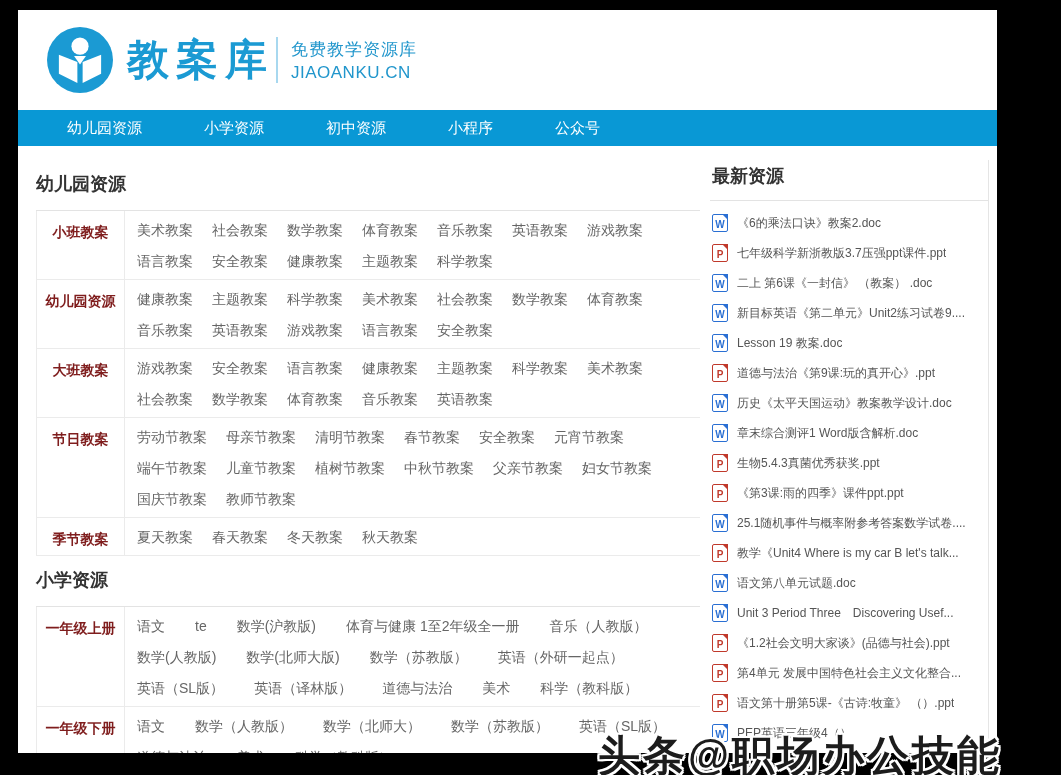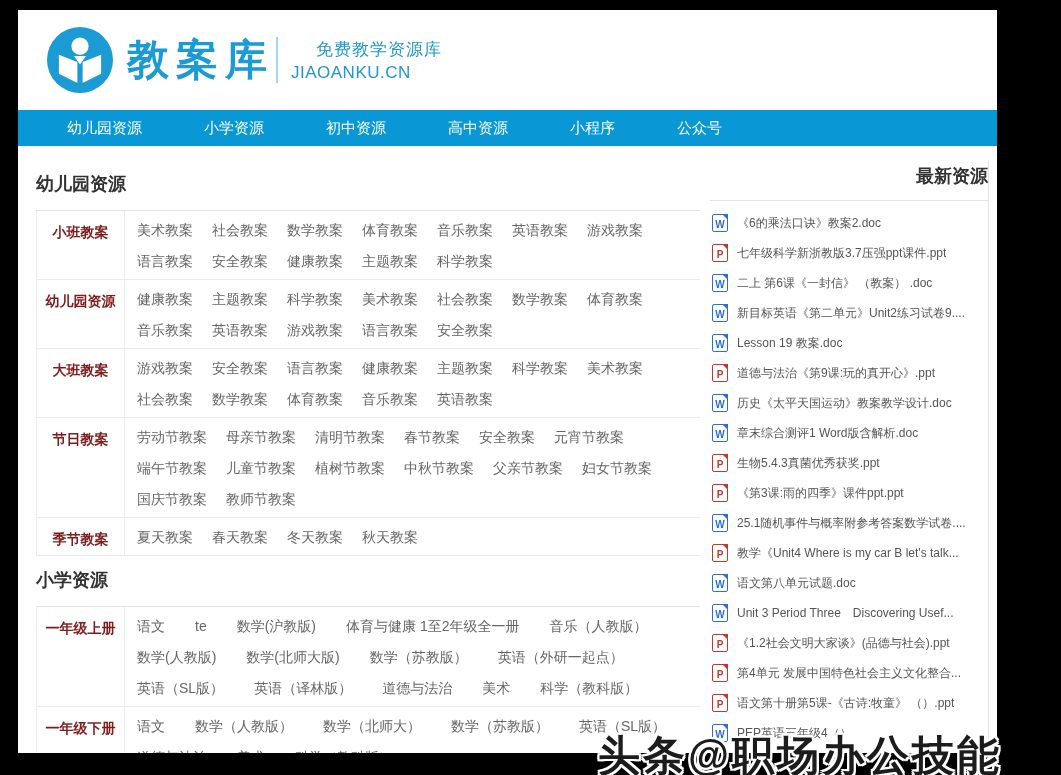--- a/index.html
+++ b/index.html
@@ -6,21 +6,21 @@
   html,body { width:1061px; height:775px; overflow:hidden; }
   body { background:#000; position:relative; font-family:"Liberation Sans","DejaVu Sans",sans-serif; }
   .page { position:absolute; left:18px; top:10px; width:979px; height:743px; background:#fff; overflow:hidden; }
 
   
   .header { height:100px; display:flex; align-items:center; padding-left:29px; background:#fff; }
   .logo { width:66px; height:66px; flex:0 0 auto; cursor:pointer; }
   .site-name { font-size:42px; font-weight:bold; color:#1b9ad3; letter-spacing:7px; margin-left:14px; white-space:nowrap; }
   .hdr-divider { width:2px; height:46px; background:#a8d8ef; margin:0 13px 0 2px; }
   .tagline-box { color:#2196cc; padding-top:2px; }
-  .tagline { font-size:17px; line-height:23px; letter-spacing:1px;margin-left:25px; }
+  .tagline { font-size:17px; line-height:23px; letter-spacing:1px; }
   .domain { font-size:17px; line-height:23px; letter-spacing:0.5px; }
 
   
   .nav { height:36px; background:#0998d5; display:flex; padding-left:18px; }
   .nav-item { color:#fff; font-size:15px; line-height:36px; padding:0 31px; text-decoration:none; cursor:pointer; white-space:nowrap; }
   .nav-item.active { background:#2fb3e8; }
 
   
   .content { display:flex; padding:14px 8px 0 18px; align-items:flex-start; }
   .main { width:664px; margin-right:10px; flex:0 0 auto; }
@@ -29,21 +29,21 @@
   .sec-title { font-size:18px; font-weight:bold; color:#333; padding:12px 0 14px 0; border-bottom:1px solid #e3e3e3; }
   .tbl { border-left:1px solid #ebebeb; }
   .row { display:flex; border-bottom:1px solid #ebebeb; }
   .row-label { width:88px; flex:0 0 auto; border-right:1px solid #ebebeb; text-align:center; color:#7f1d1d; font-weight:bold; font-size:14px; padding-top:13px; text-decoration:none; cursor:pointer; }
   .row-links { flex:1; padding:3px 0 3px 12px; }
   .link-line { height:31px; line-height:31px; white-space:nowrap; }
   .cat-link { color:#666; font-size:14px; text-decoration:none; margin-right:19px; cursor:pointer; }
   .sec-wide .cat-link { margin-right:30px; }
 
   
-  .side-title { font-size:18px; font-weight:bold; color:#333; padding:4px 0 12px 2px; border-bottom:1px solid #e3e3e3;text-align:right; }
+  .side-title { font-size:18px; font-weight:bold; color:#333; padding:4px 0 12px 2px; border-bottom:1px solid #e3e3e3; }
   .file-list { list-style:none; padding:7px 0 0 2px; }
   .file-item { display:flex; align-items:center; height:30px; cursor:pointer; overflow:hidden; }
   .file-name { color:#555; font-size:12px; white-space:nowrap; overflow:hidden; }
   .file-icon { position:relative; width:16px; height:18px; border:1px solid; border-radius:2px; background:#fff; margin-right:9px; flex:0 0 auto; font:bold 10px "Liberation Sans",sans-serif; display:flex; align-items:flex-end; justify-content:center; padding-bottom:1px; }
   .file-icon.doc { color:#2a6fd3; border-color:#2a6fd3; }
   .file-icon.ppt { color:#c0392b; border-color:#c0392b; }
   .file-icon::after { content:""; position:absolute; top:-1px; right:-1px; width:0; height:0; border-top:6px solid currentColor; border-left:6px solid transparent; }
 
   
   .watermark { position:absolute; left:598px; top:728px; z-index:10; font-size:42px; font-weight:bold; color:#1c1c1c; letter-spacing:3px; white-space:nowrap;
@@ -67,21 +67,20 @@
     <div class="tagline-box">
       <div class="tagline">免费教学资源库</div>
       <div class="domain">JIAOANKU.CN</div>
     </div>
   </div>
 
   <div class="nav" id="nav">
       <a class="nav-item">幼儿园资源</a>
       <a class="nav-item">小学资源</a>
       <a class="nav-item">初中资源</a>
-      <a class="nav-item">高中资源</a>
       <a class="nav-item">小程序</a>
       <a class="nav-item">公众号</a>
     </div>
 
   <div class="content">
     <div class="main" id="main">
         <section>
           <h2 class="sec-title">幼儿园资源</h2>
           <div class="tbl">
             <div class="row">

